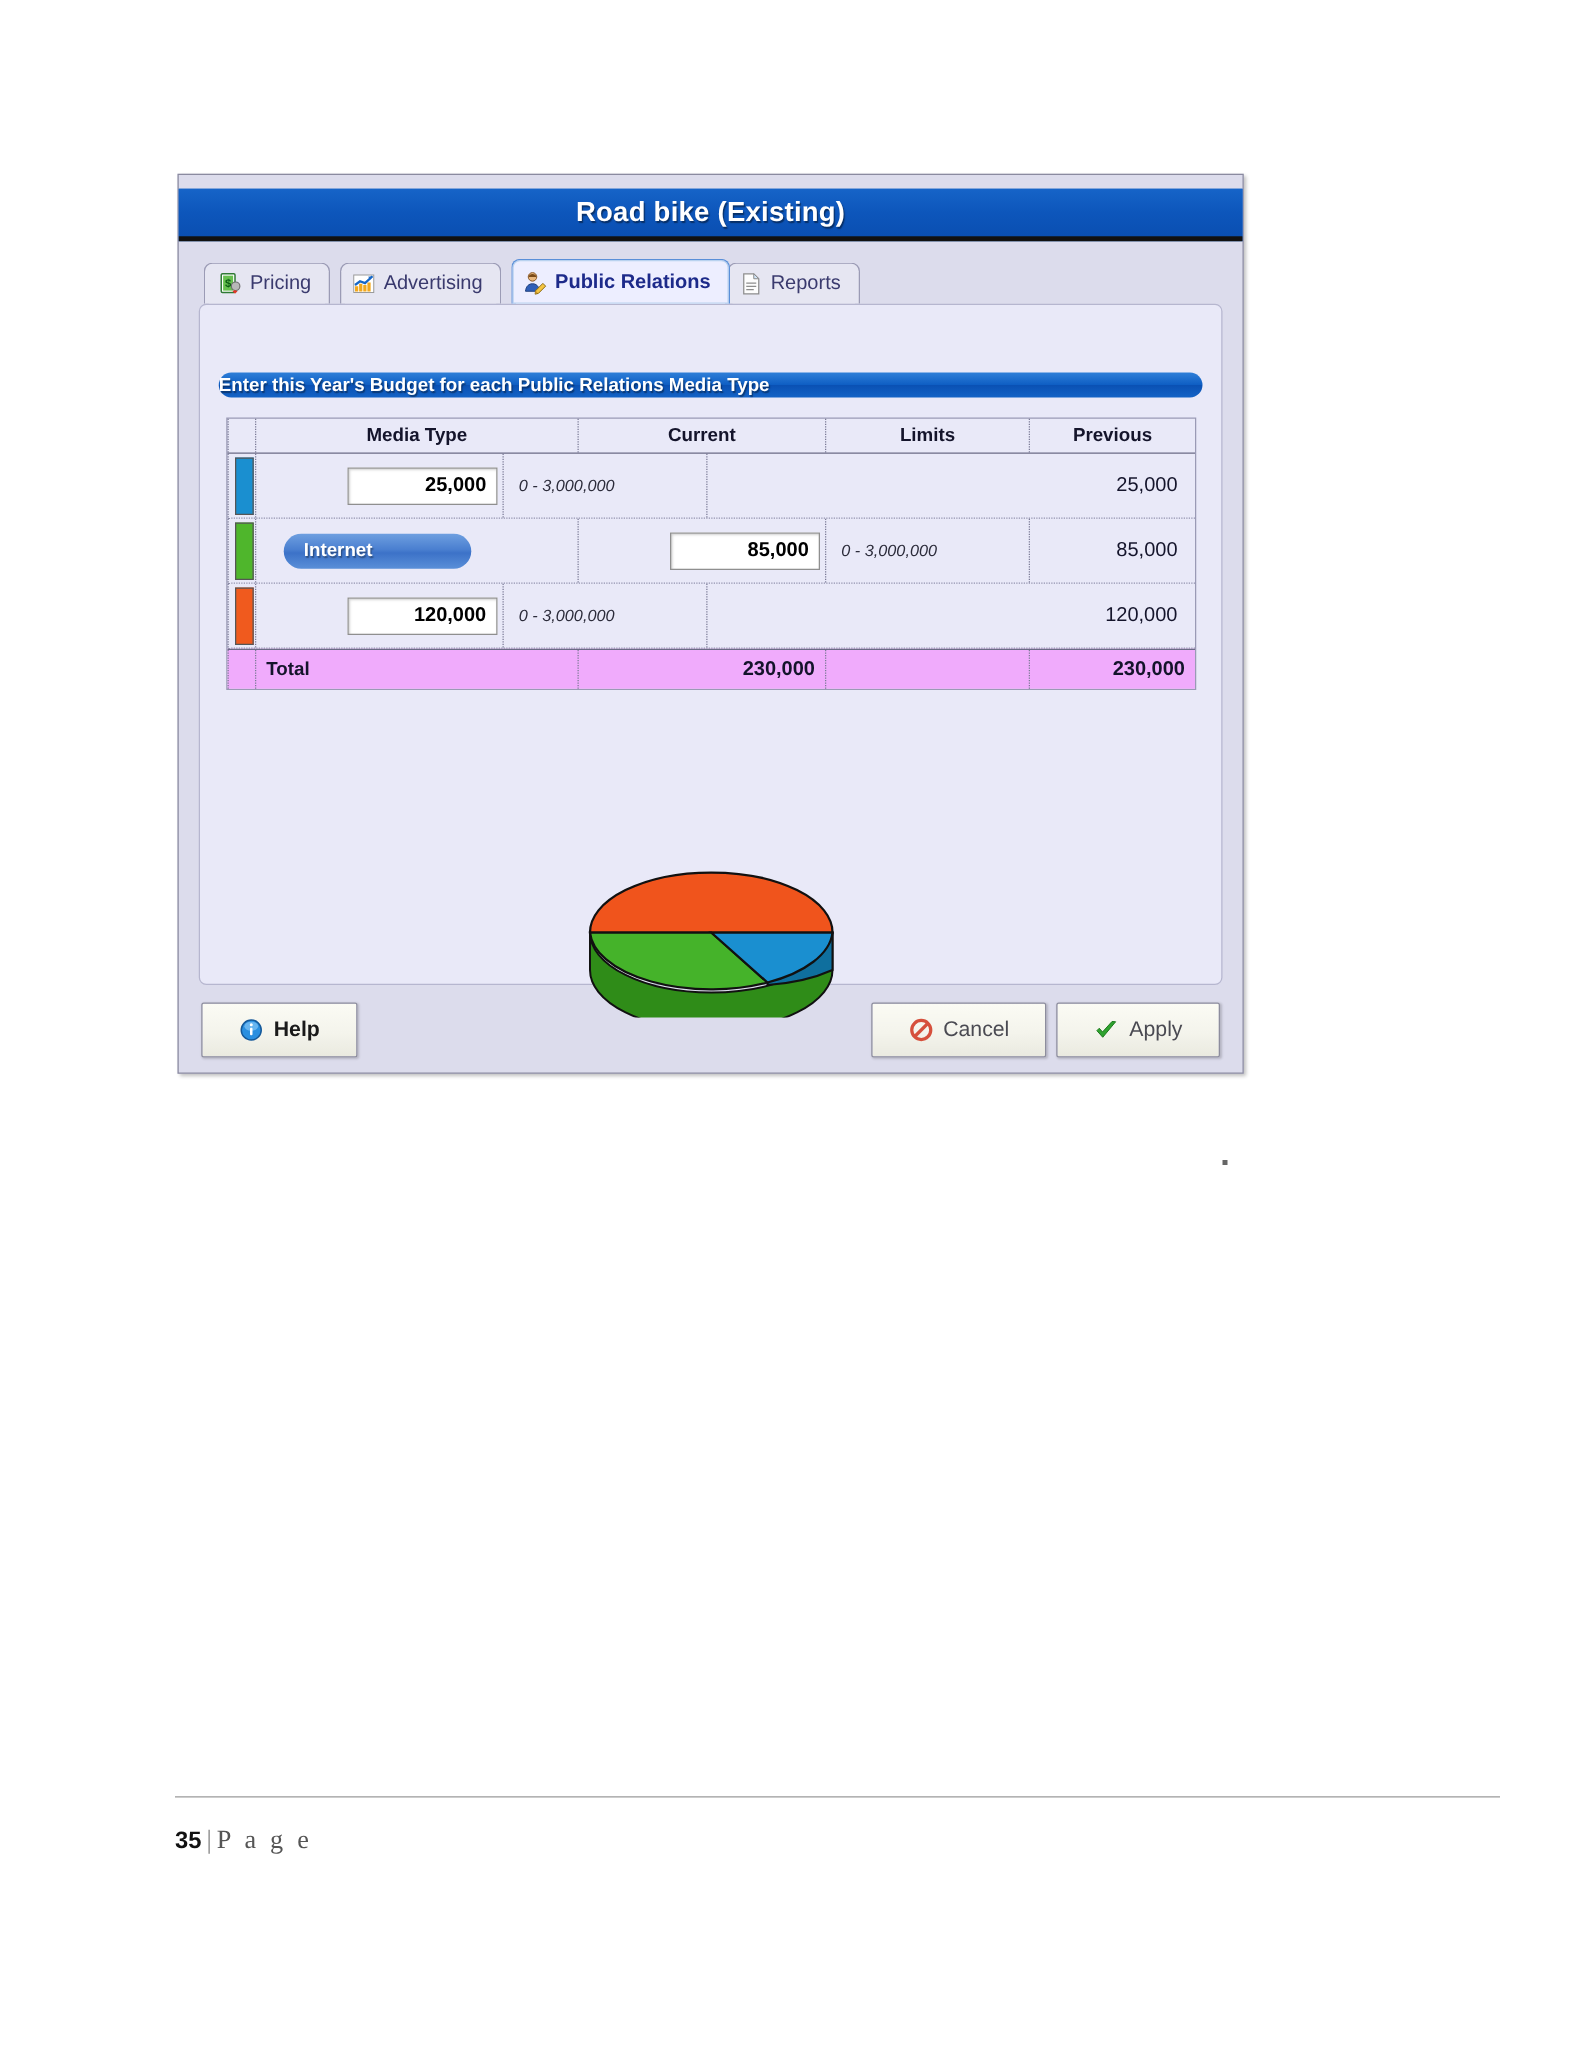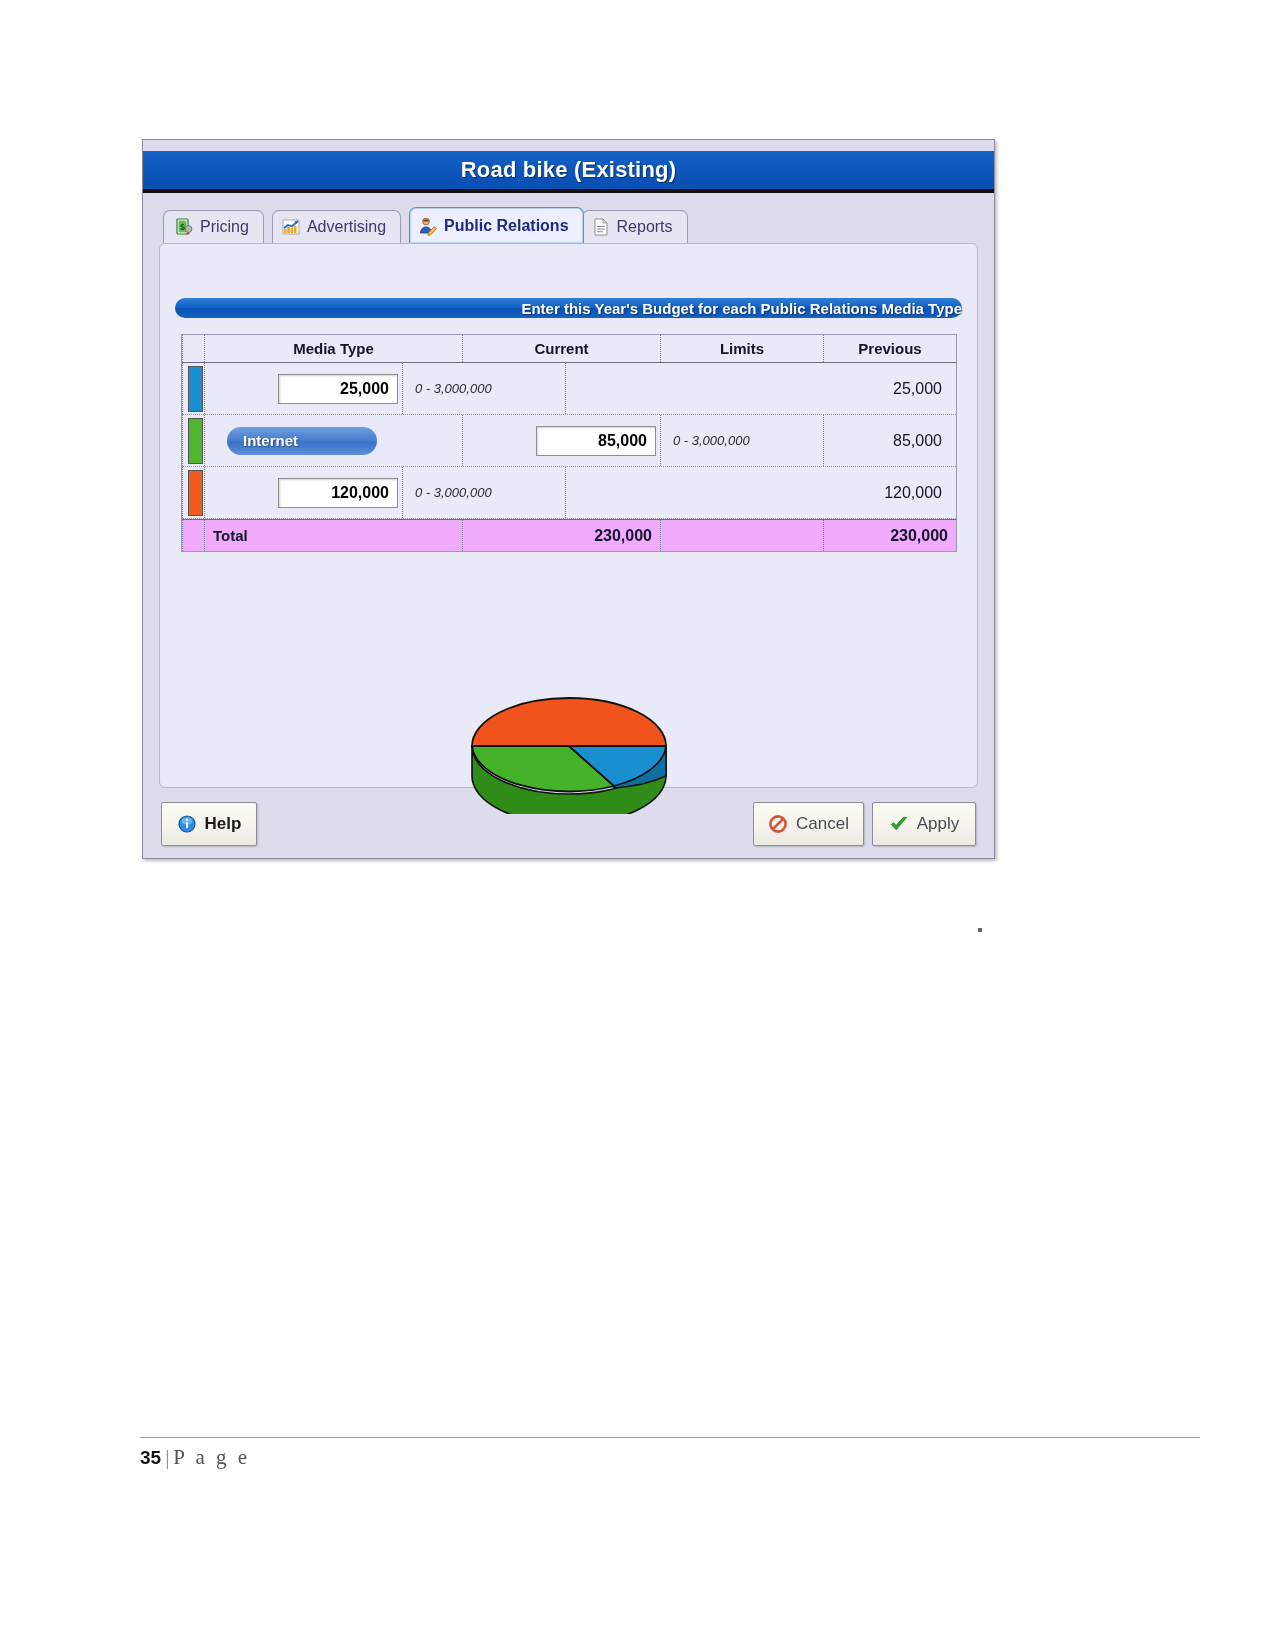--- a/index.html
+++ b/index.html
@@ -107,21 +107,21 @@
     top: 54px;
     width: 787px;
     height: 20px;
     border-radius: 14px;
     background: linear-gradient(to bottom, #2f7fd8 0%, #0f5fc4 48%, #0a51b4 52%, #1463c6 100%);
     color: #ffffff;
     font-size: 15px;
     font-weight: bold;
     display: flex;
     align-items: center;
-    justify-content: flex-end;
+    justify-content: flex-start;
     text-shadow: 1px 1px 1px rgba(0,0,0,0.4);
     box-sizing: border-box;
   }
 
   
   #budget-table {
     position: absolute;
     left: 21px;
     top: 90px;
     width: 776px;
@@ -265,21 +265,21 @@
     bottom: 10px;
     height: 48px;
     padding: 0 18px;
     display: flex;
     align-items: center;
     box-sizing: border-box;
   }
   .btn {
     height: 44px;
     min-width: 104px;
-    padding: 0 14px;
+    padding: 0 29px;
     background: linear-gradient(to bottom, #fbfbf4 0%, #f4f4ec 55%, #eaeae0 100%);
     border: 1px solid #8d8d9d;
     border-radius: 2px;
     box-shadow: 1px 1px 2px rgba(0,0,0,0.18);
     display: flex;
     align-items: center;
     justify-content: center;
     gap: 8px;
     font-size: 17px;
     color: #4a4a52;
@@ -290,21 +290,21 @@
   #spacer { flex: 1 1 auto; }
   #cancel-button { margin-right: 8px; }
 
   
   #page-footer {
     position: absolute;
     left: 140px;
     right: 75px;
     top: 1437px;
     border-top: 1.5px solid #9a9a9a;
-    padding-top: 7px;
+    padding-top: 21px;
     font-family: "Liberation Serif", serif;
     font-size: 21px;
     color: #333333;
   }
   #page-footer .pg-num { font-weight: bold; font-family: "Liberation Sans", sans-serif; font-size: 19px; color:#111; }
   #page-footer .pg-sep { color:#888; margin: 0 4px; }
   #page-footer .pg-word { letter-spacing: 3px; color:#555; }
 
   #stray-dot {
     position: absolute;

